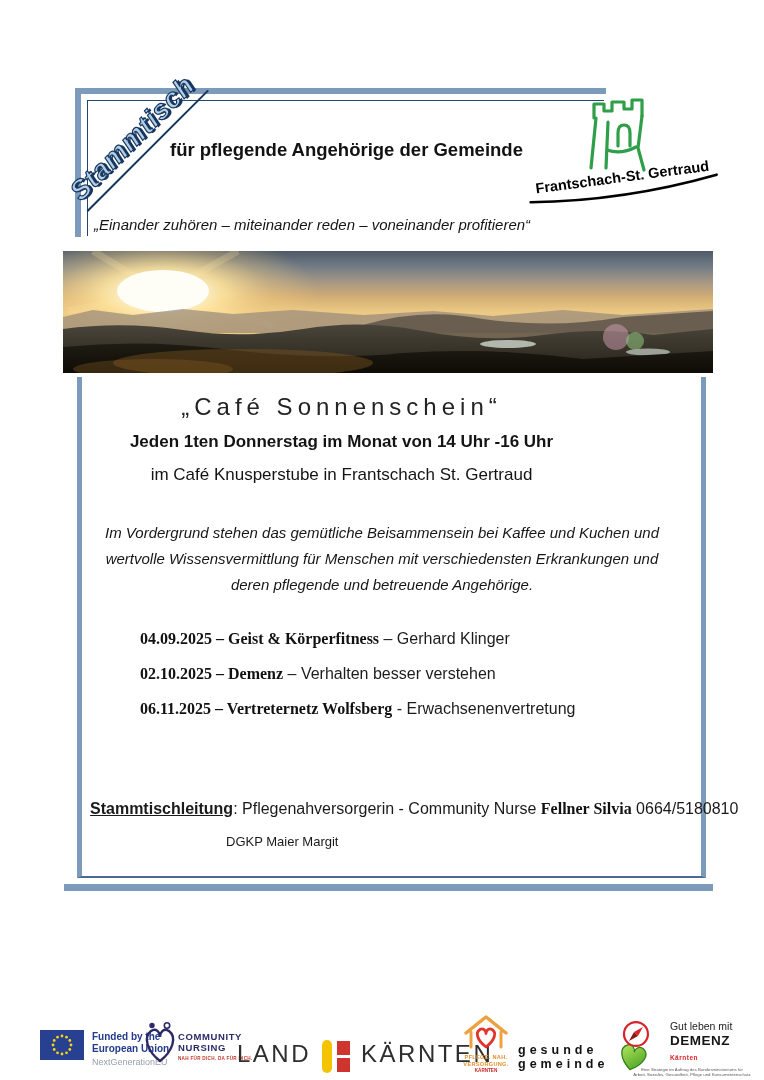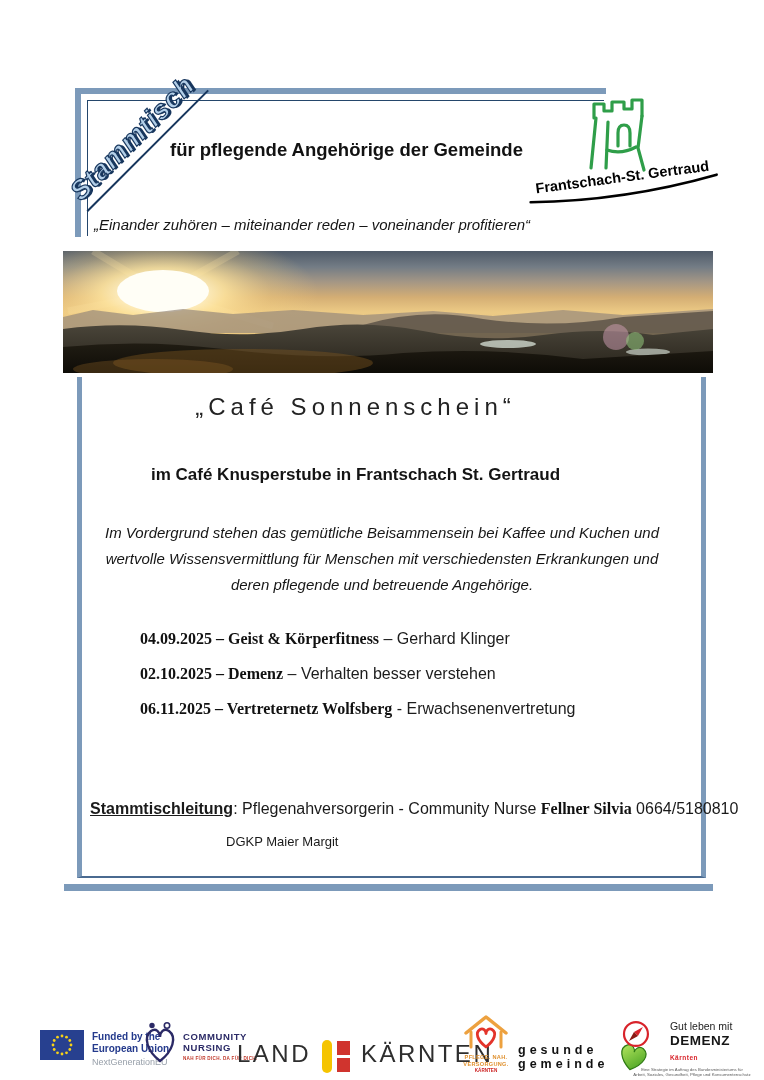--- a/index.html
+++ b/index.html
@@ -33,42 +33,42 @@
 
   
   #photo { position:absolute; left:63px; top:251px; width:650px; height:122px; }
   #photo svg { display:block; }
 
   
   #main-frame { position:absolute; left:77px; top:377px; width:629px; height:501px;
     border-left:5px solid #7c9aba; border-right:5px solid #7c9aba; border-bottom:2px solid #4a6a90; }
   #main-shadow { position:absolute; left:64px; top:884px; width:649px; height:7px; background:#7c9aba; }
 
-  .center-line { position:absolute; left:14px; width:683px; text-align:center; }
+  .center-line { position:absolute; left:0; width:683px; text-align:center; }
   #cafe-title { top:393px; font-size:24px; letter-spacing:5px; color:#232323; }
   #sched1 { top:432px; font-size:17px; font-weight:bold; color:#141414; }
-  #sched2 { top:465px; font-size:17px; font-weight:bold; color:#141414; }
+  #sched2 { top:465px; font-size:17px; font-weight:normal; color:#141414; }
   #desc { position:absolute; left:97px; top:520px; width:570px; text-align:center;
     font-size:15px; font-style:italic; line-height:26px; color:#161616; }
 
   #events { position:absolute; left:140px; top:630px; font-size:16px; color:#1c1c1c; }
   .event-row { margin-bottom:17px; white-space:nowrap; }
   .b { font-weight:bold; color:#111;font-family:Liberation Serif, serif; }
 
   #leader1 { position:absolute; left:90px; top:800px; font-size:16px; white-space:nowrap; }
   #leader1 .ul { font-weight:bold; text-decoration:underline; }
   #leader2 { position:absolute; left:226px; top:834px; font-size:13px; }
 
   
   #f-eu { position:absolute; left:40px; top:1030px; display:flex; gap:8px; }
   .eu-text { padding-top:1px; }
   .eu-l { font-size:10px; font-weight:bold; color:#243a8c; line-height:12px; }
   .eu-n { font-size:9px; color:#98a0aa; line-height:11px; margin-top:2px; }
 
-  #f-cn { position:absolute; left:142px; top:1020px; display:flex; gap:5px; }
+  #f-cn { position:absolute; left:142px; top:1020px; display:flex; }
   .cn-text { padding-top:11px; }
   .cn-l { font-size:9.5px; font-weight:bold; color:#2b2a66; letter-spacing:0.6px; line-height:11px; }
   .cn-tag { font-size:4.6px; font-weight:bold; color:#c0392b; margin-top:3px; letter-spacing:0.3px; }
 
   #f-lk { position:absolute; left:237px; top:1040px; display:flex; align-items:flex-start; gap:11px; }
   .lk-word { font-size:24px; color:#2e2e2e; letter-spacing:2.5px; }
   .lk-sym { position:relative; width:28px; height:33px; }
   .lk-bar { position:absolute; left:0; top:0; width:10px; height:33px; background:#f5c400; border-radius:5px; }
   .lk-sq1 { position:absolute; left:15px; top:1px; width:13px; height:14px; background:#d0342e; }
   .lk-sq2 { position:absolute; left:15px; top:18px; width:13px; height:14px; background:#d0342e; }
@@ -161,20 +161,21 @@
       <path d="M0,96 Q80,88 160,98 Q260,110 340,102 Q430,96 520,108 L650,100 L650,122 L0,122 Z" fill="url(#fg)"></path>
       <ellipse cx="180" cy="112" rx="130" ry="14" fill="#7a5420" opacity="0.45"></ellipse>
       <ellipse cx="90" cy="118" rx="80" ry="10" fill="#8a5e24" opacity="0.35"></ellipse>
     </svg>
   </div>
 
   <div id="main-frame"></div>
   <div id="main-shadow"></div>
 
   <div id="cafe-title" class="center-line">„Café Sonnenschein“</div>
+  <div id="sched1" class="center-line">Jeden 1ten Donnerstag im Monat von 14 Uhr -16 Uhr</div>
   <div id="sched2" class="center-line">im Café Knusperstube in Frantschach St. Gertraud</div>
   <div id="desc">Im Vordergrund stehen das gemütliche Beisammensein bei Kaffee und Kuchen und wertvolle Wissensvermittlung für Menschen mit verschiedensten Erkrankungen und deren pflegende und betreuende Angehörige.</div>
 
   <div id="events">
     <div class="event-row">
       <span class="b">04.09.2025 – Geist &amp; Körperfitness</span><span> – Gerhard Klinger</span>
     </div>
     <div class="event-row">
       <span class="b">02.10.2025 – Demenz</span><span> – Verhalten besser verstehen</span>
     </div>

